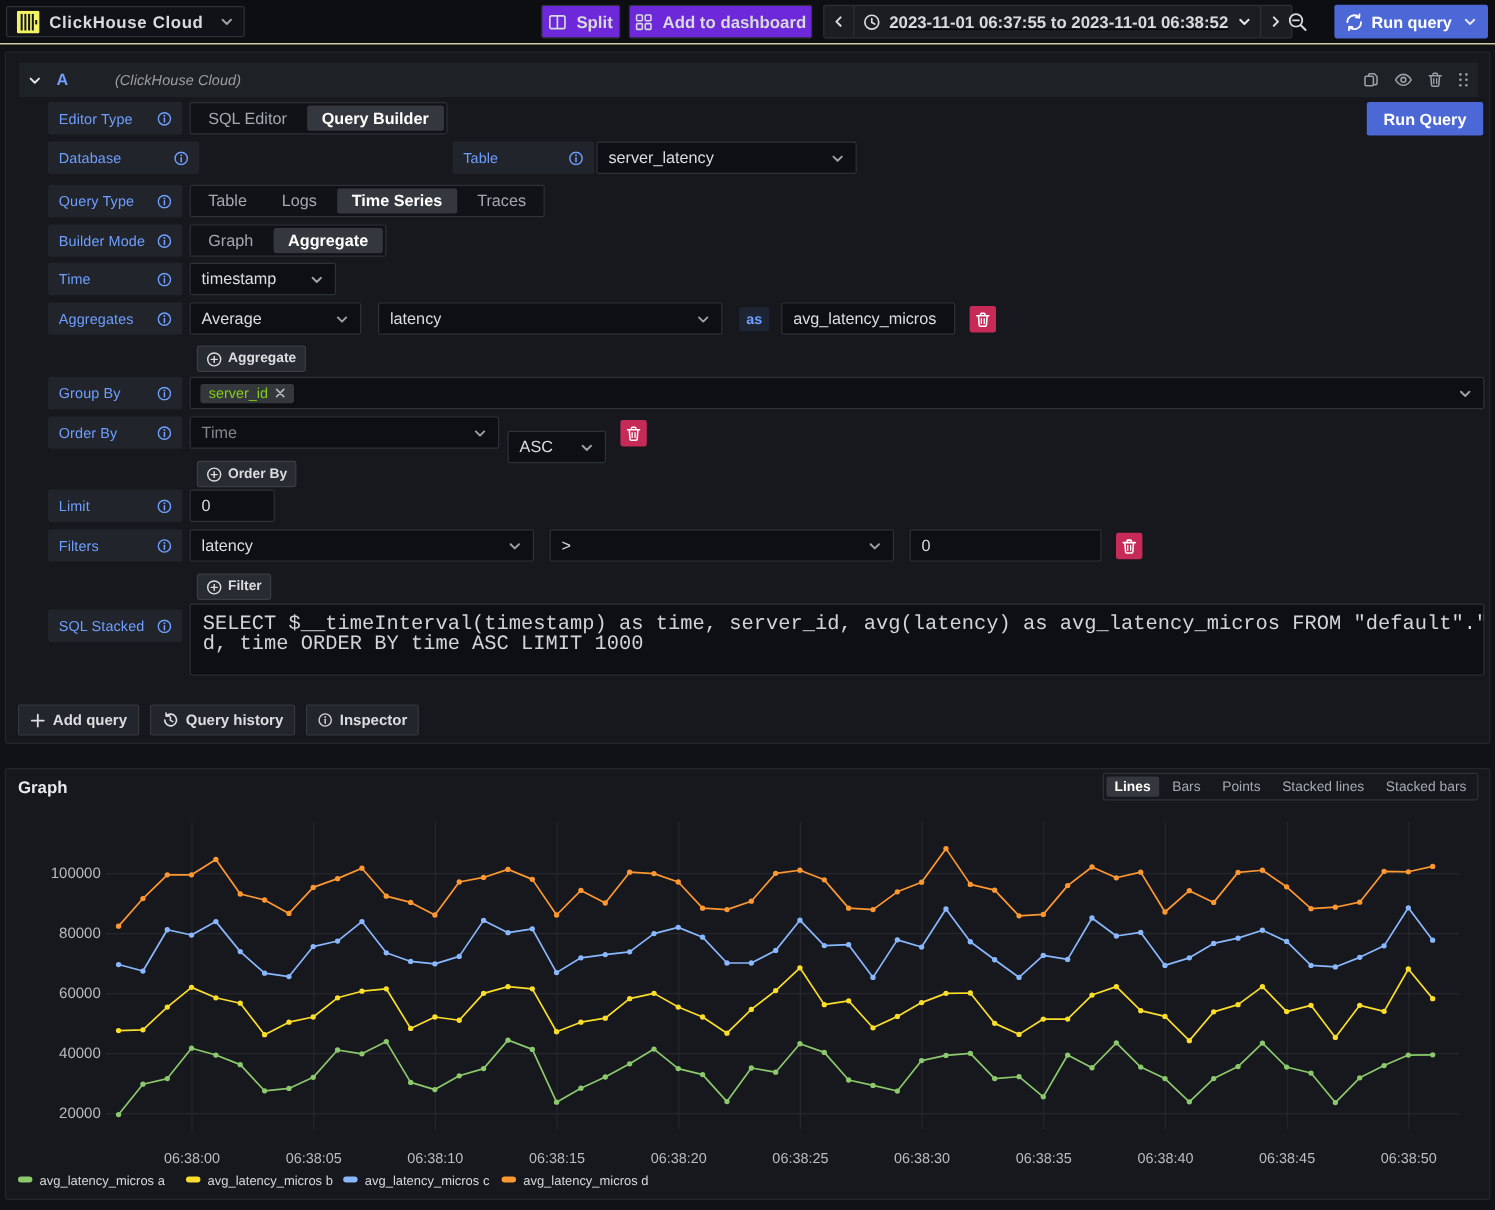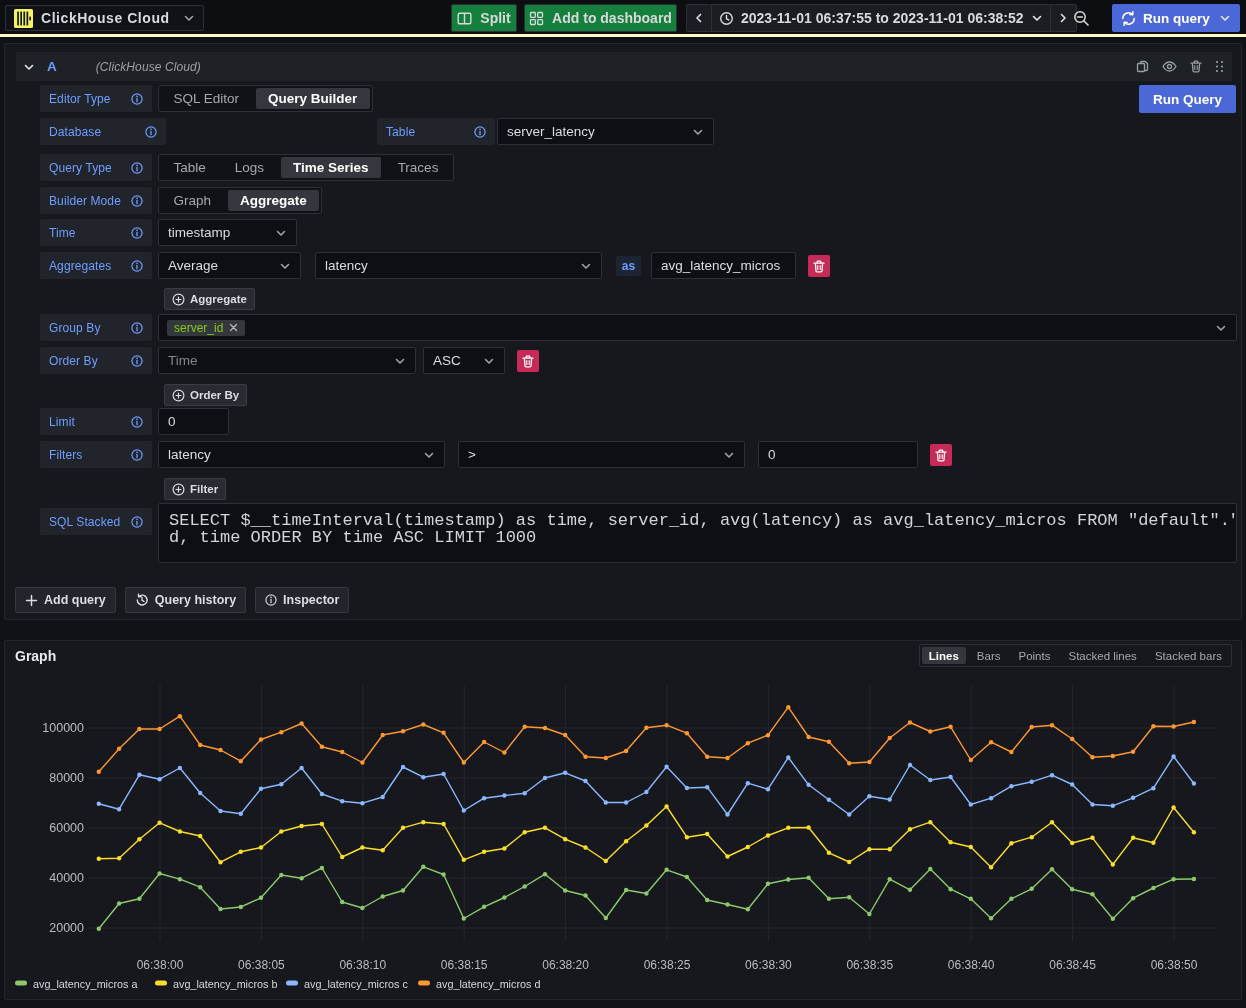--- a/index.html
+++ b/index.html
@@ -2,30 +2,30 @@
 <html><head>
 <meta charset="utf-8">
 <style>
 * { margin:0; padding:0; box-sizing:border-box; }
 html,body { width:1246px; height:1008px; background:#111217; overflow:hidden;
   font-family:"Liberation Sans", sans-serif; }
 svg { display:block; }
 
 
 .topbar { position:absolute; left:0; top:0; width:1246px; height:37px; background:#0d0e12;
-  border-bottom:3px solid #fef9c3; }
+  border-bottom:1px solid #fef9c3; }
 .dsp { position:absolute; left:5px; top:5px; width:199px; height:26px; border:1px solid #2e3037;
   border-radius:2px; background:#111217; display:flex; align-items:center; padding:0 8px; }
 .dsp .nm { color:#d9dadc; font-size:14px; font-weight:700; margin-left:8px; letter-spacing:.55px; }
 .dsp .chev { margin-left:auto; }
-.tbtn { position:absolute; top:4px; height:28px; background:#15803d; border:1px solid #2e3037;
+.tbtn { position:absolute; top:4px; height:28px; background:#6d28d9; border:1px solid #2e3037;
   border-radius:2px; display:flex; align-items:center; justify-content:center; gap:8px;
   color:#d8d9db; font-size:14px; font-weight:700; }
 .tgrp { position:absolute; top:4px; left:686px; height:28px; background:#1b1d22; border:1px solid #2e3037;
-  border-radius:2px; display:flex; align-items:stretch; }
+  border-radius:2px; display:flex; align-items:stretch;text-decoration:underline; }
 .tseg { display:flex; align-items:center; justify-content:center; padding:0 7px; gap:7px;
   color:#d8d9db; font-size:14px; font-weight:700; }
 .tseg + .tseg { border-left:1px solid #2e3037; }
 .runbtn { position:absolute; left:1112px; top:4px; width:128px; height:28px; background:#4c68d7;
   border-radius:2px; display:flex; align-items:center; color:#fff; font-size:13.5px; font-weight:700;
   padding:0 9px; gap:7px; white-space:nowrap; }
 .runbtn .chev { margin-left:auto; }
 .zoomout { position:absolute; left:1073px; top:10px; }
 
 
@@ -270,21 +270,21 @@
       <div class="ropt on">Aggregate</div>
     </div>
 <div class="lbl" style="left:35px;top:175px;width:112px">
       <span>Time</span>
       <svg width="12" height="12" viewBox="0 0 12 12" fill="none">
         <circle cx="6" cy="6" r="5.1" stroke="#6e9fff" stroke-width="1.2"></circle>
         <path d="M6 5.4 V8.7" stroke="#6e9fff" stroke-width="1.3" stroke-linecap="round"></path>
         <circle cx="6" cy="3.4" r="0.8" fill="#6e9fff"></circle>
       </svg>
     </div>
-<div class="sel" style="left:153px;top:175px;width:139px">
+<div class="sel" style="left:153px;top:175px;width:122px">
       <span>timestamp</span>
       <span class="chev">
         <svg width="12" height="12" viewBox="0 0 12 12" fill="none">
           <path d="M2.5 4.5 L6 8 L9.5 4.5" stroke="#9da2a8" stroke-width="1.6" stroke-linecap="round" stroke-linejoin="round"></path>
         </svg>
       </span>
     </div>
 <div class="lbl" style="left:35px;top:208px;width:112px">
       <span>Aggregates</span>
       <svg width="12" height="12" viewBox="0 0 12 12" fill="none">
@@ -355,21 +355,21 @@
       </svg>
     </div>
 <div class="sel ph" style="left:153px;top:303px;width:258px">
       <span>Time</span>
       <span class="chev">
         <svg width="12" height="12" viewBox="0 0 12 12" fill="none">
           <path d="M2.5 4.5 L6 8 L9.5 4.5" stroke="#9da2a8" stroke-width="1.6" stroke-linecap="round" stroke-linejoin="round"></path>
         </svg>
       </span>
     </div>
-<div class="sel" style="left:418px;top:303px;width:82px">
+<div class="sel" style="left:418px;top:315px;width:82px">
       <span>ASC</span>
       <span class="chev">
         <svg width="12" height="12" viewBox="0 0 12 12" fill="none">
           <path d="M2.5 4.5 L6 8 L9.5 4.5" stroke="#9da2a8" stroke-width="1.6" stroke-linecap="round" stroke-linejoin="round"></path>
         </svg>
       </span>
     </div>
 <div class="trash" style="left:512px;top:306px">
       <svg width="12" height="13" viewBox="0 0 12 13" fill="none">
         <path d="M1 3.2 H11" stroke="#fff" stroke-width="1.3" stroke-linecap="round"></path>

